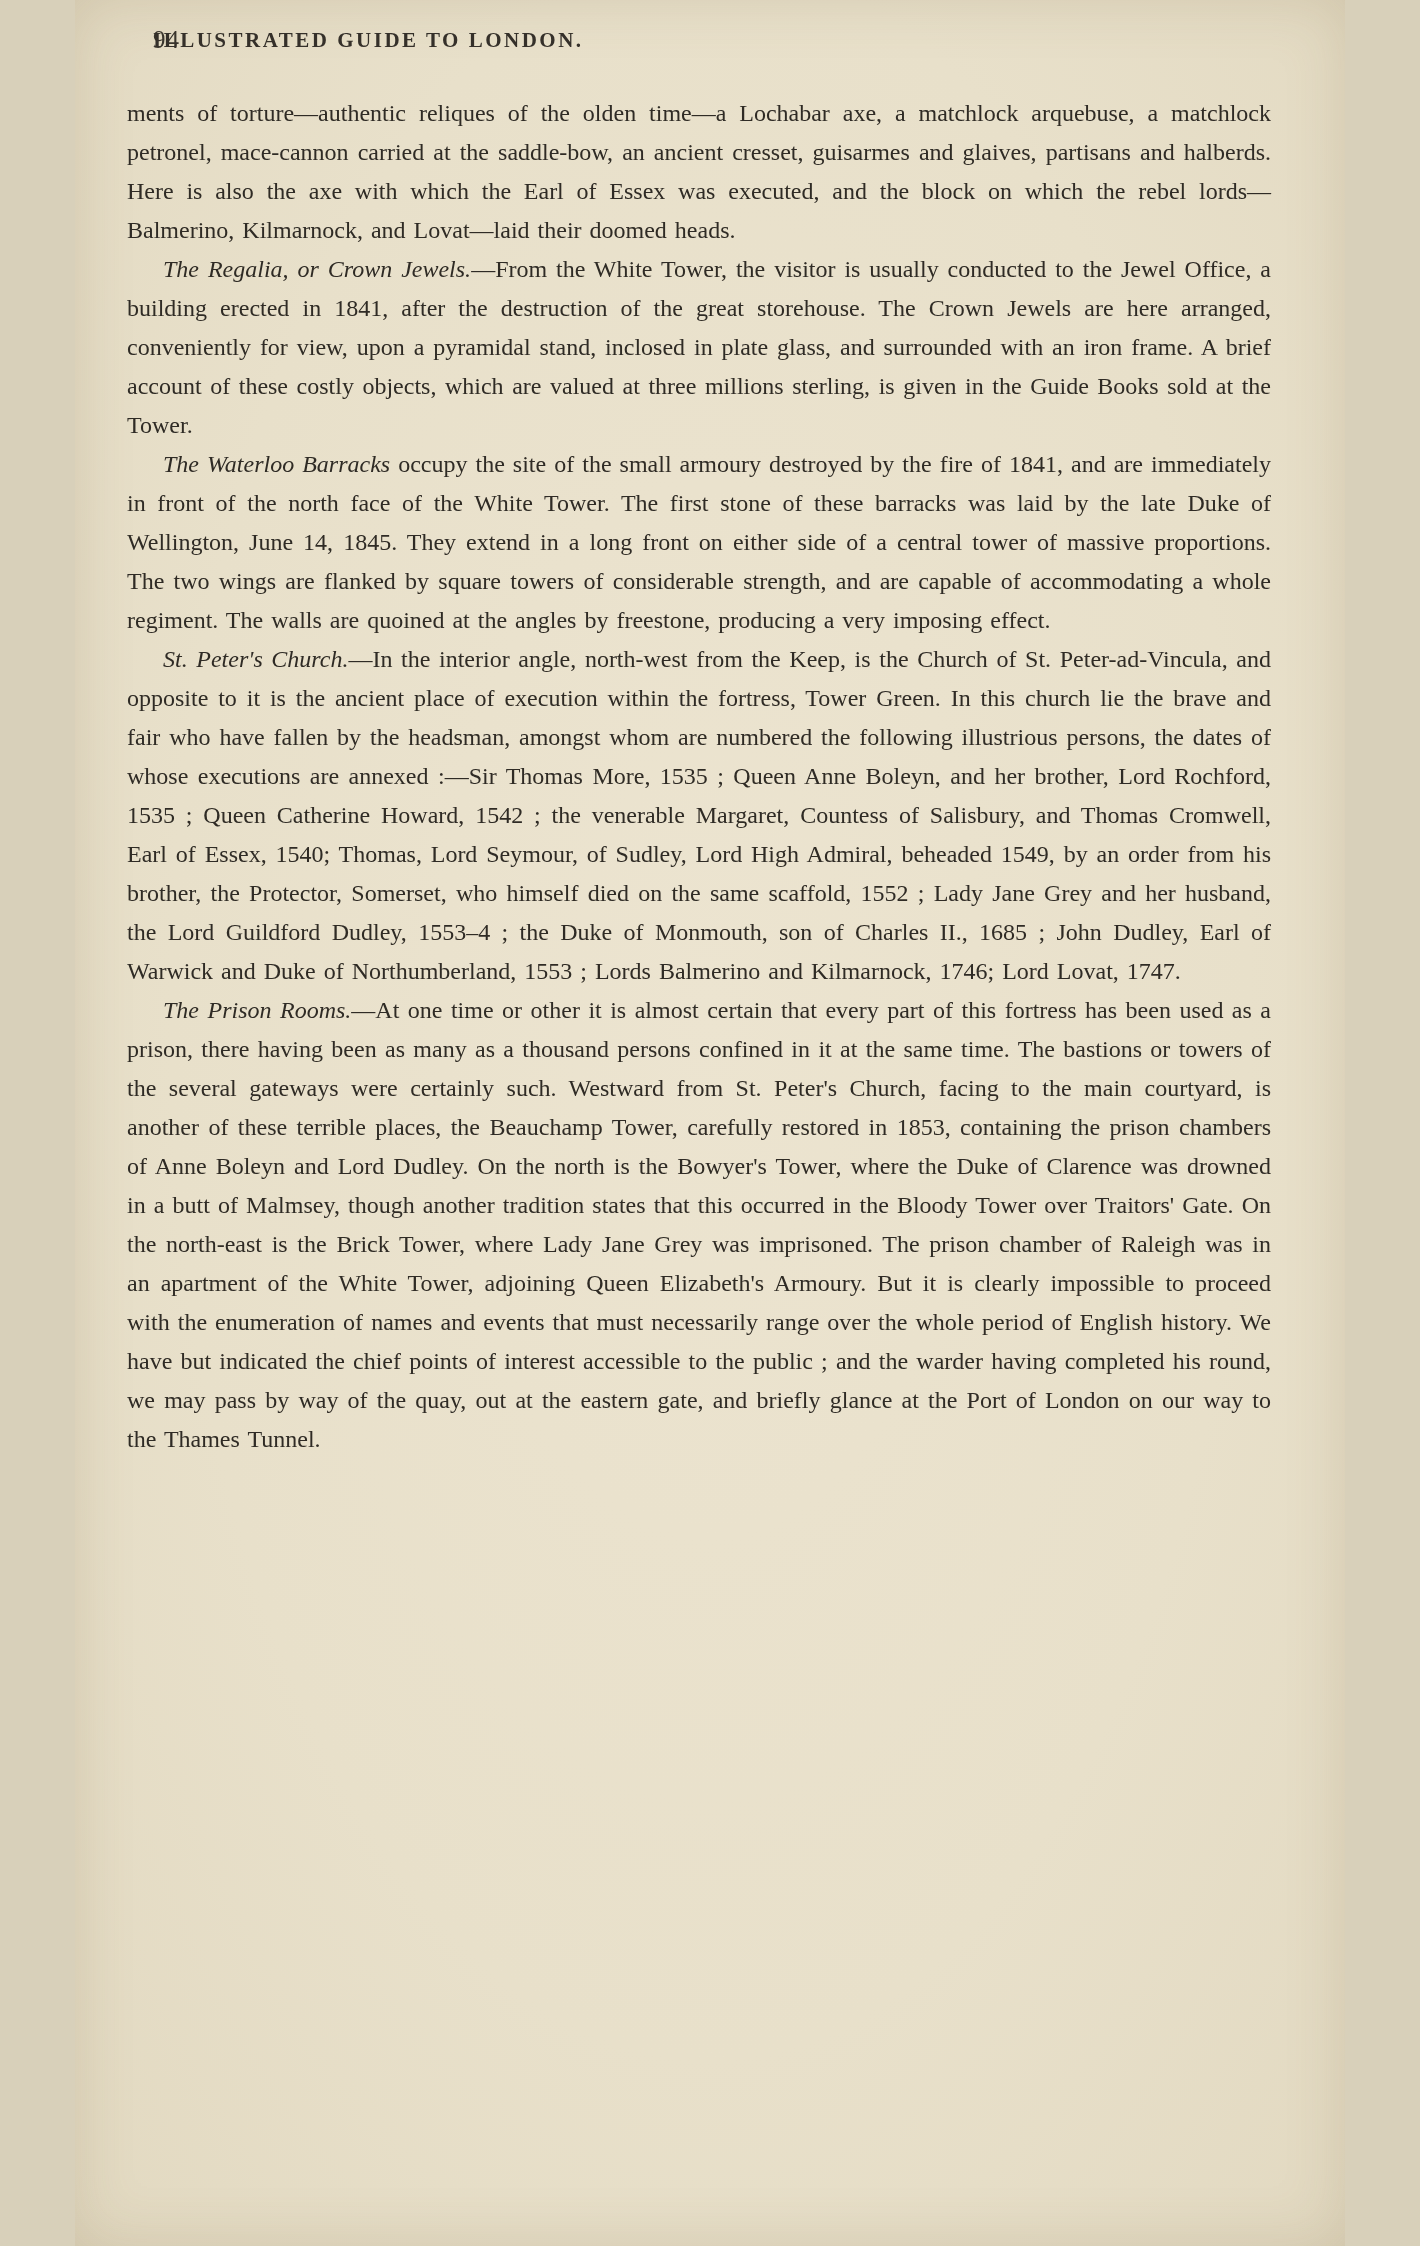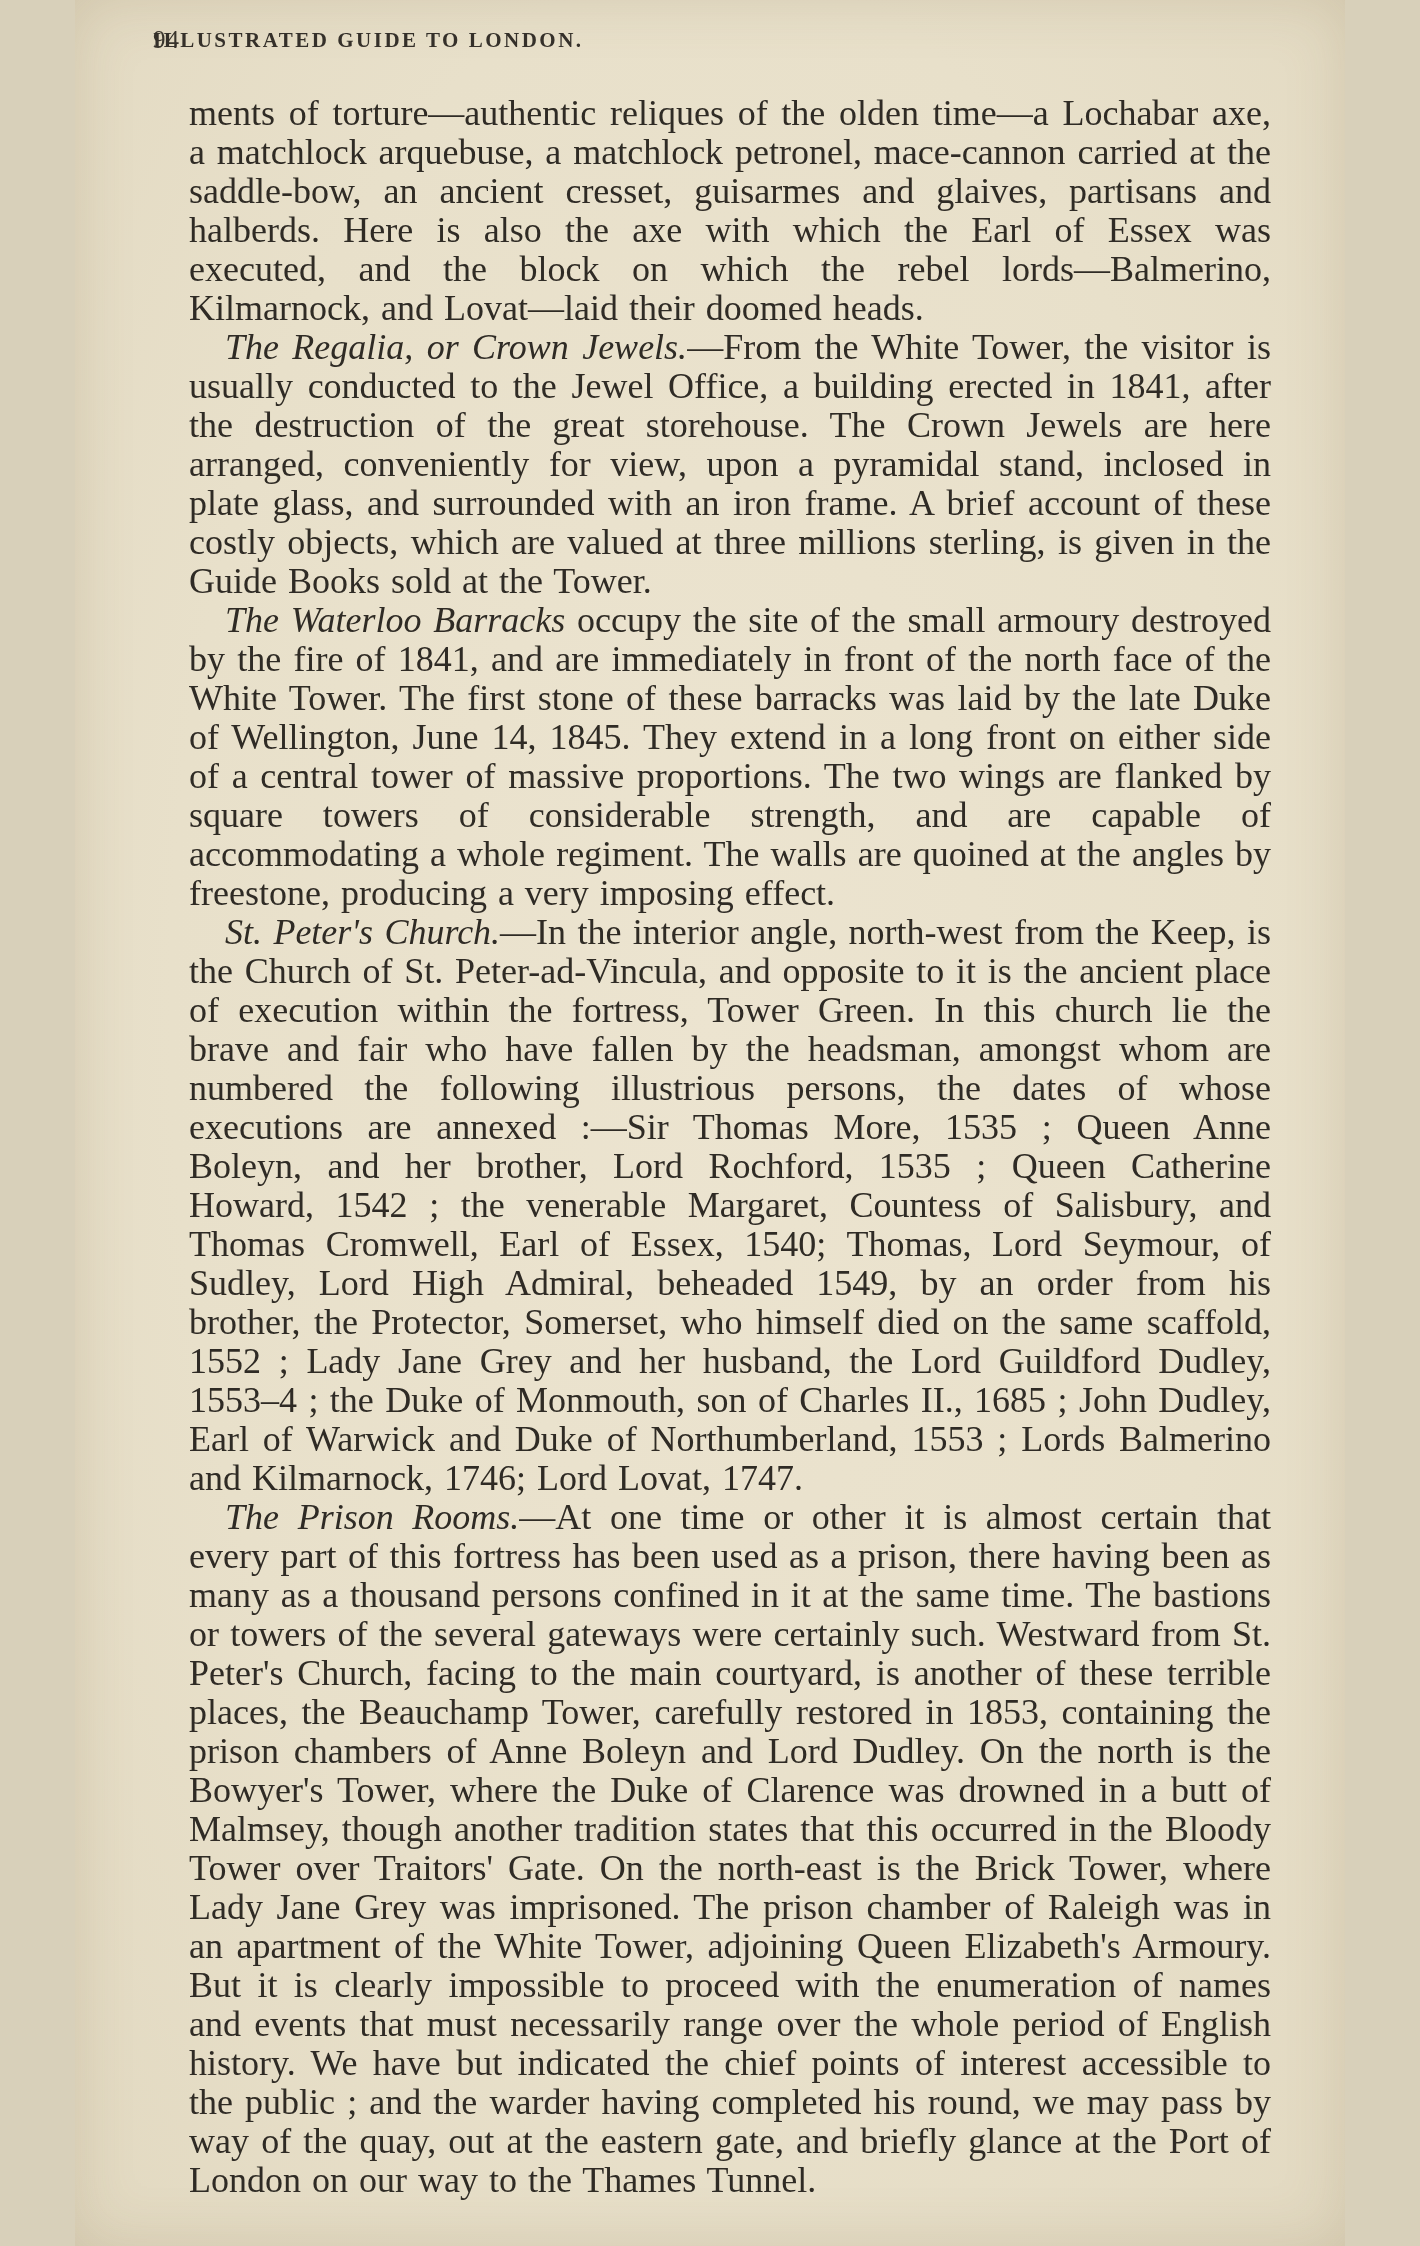--- a/index.html
+++ b/index.html
@@ -37,23 +37,23 @@
     left: 0;
     right: 40px;
     top: 2px;
     text-align: left;
     font-size: 21px;
     font-weight: 700;
     letter-spacing: 2.5px;
     color: #35302a;
   }
   .page-body {
-    margin: 22px 74px 0 114px;
+    margin: 22px 74px 0 52px;
     text-align: justify;
-    font-size: 36px;
+    font-size: 24px;
     line-height: 39px;
     word-spacing: 2px;
   }
   .page-body p {
     margin: 0;
     padding: 0;
   }
   .page-body p.indent {
     text-indent: 36px;
   }

